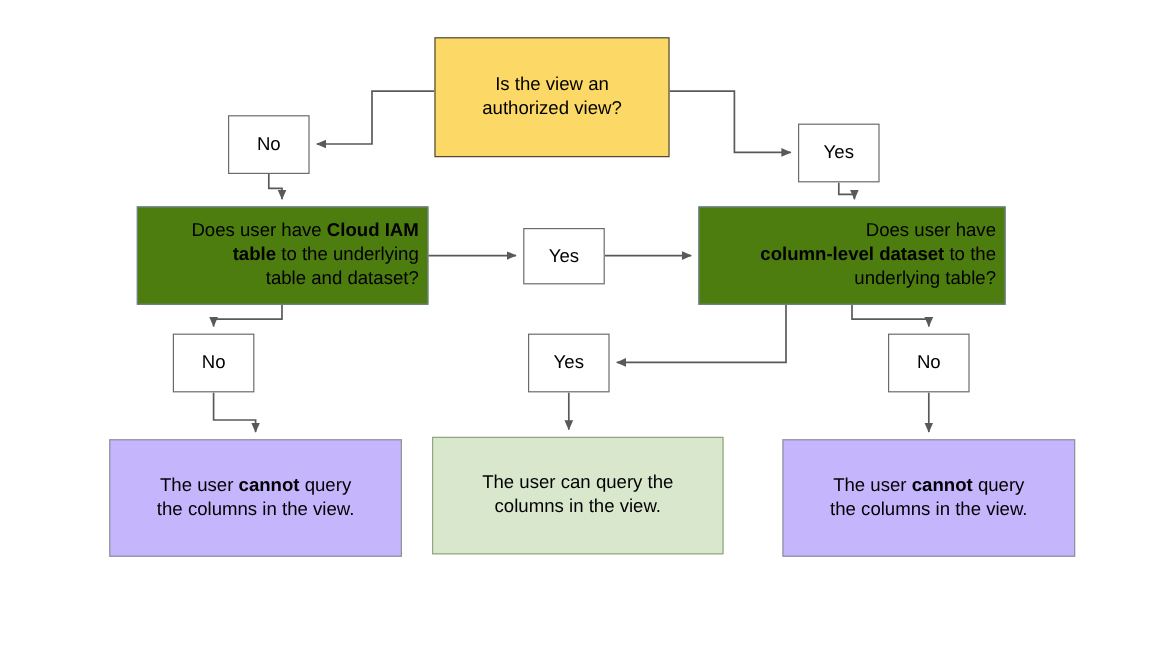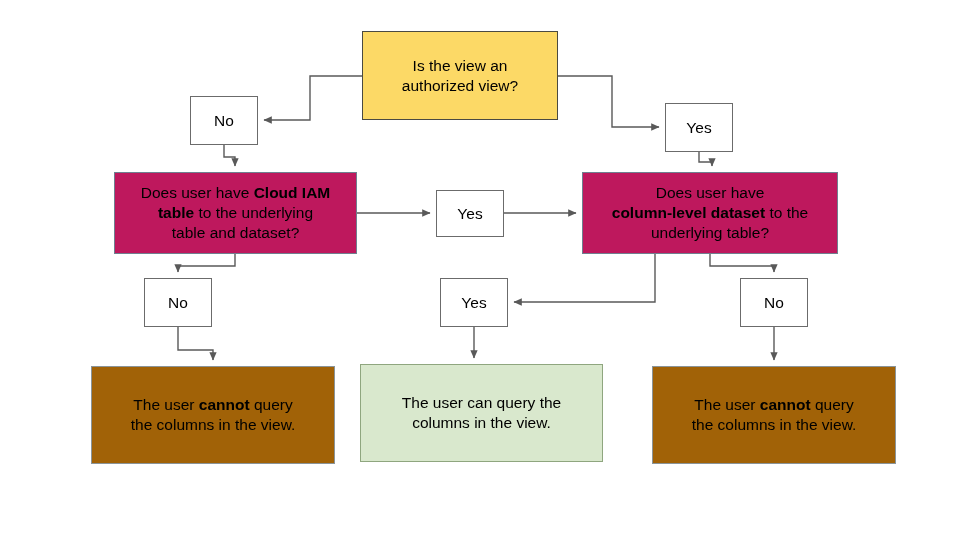--- a/index.html
+++ b/index.html
@@ -42,31 +42,32 @@
     width: 100%;
     padding: 0 7px;
     box-sizing: border-box;
   }
   .decision-yellow {
     background: #fcd966;
     border: 1.6px solid #4a4a42;
     font-size: 15.5px;
   }
   .decision-blue {
-    background: #be185d;
+    background: #4d7c0f;
     border: 1.2px solid #6f7f8f;
     font-size: 15.5px;
+    text-align: right;
   }
   .branch {
     background: #ffffff;
     border: 1.2px solid #6b6b6b;
     font-size: 15.5px;
   }
   .result-grey {
-    background: #a16207;
+    background: #c4b5fd;
     border: 1.2px solid #8a9499;
     font-size: 15.5px;
   }
   .result-green {
     background: #d9e8cd;
     border: 1.2px solid #8fa67f;
     font-size: 15.5px;
   }
   .node b {
     font-weight: bold;
@@ -91,21 +92,21 @@
         <path d="M 504 213 L 576 213" fill="none" stroke="#595959" stroke-width="1.4" marker-end="url(#arrowhead)"></path>
         <path d="M 235 254 L 235 266 L 178 266 L 178 272" fill="none" stroke="#595959" stroke-width="1.4" marker-end="url(#arrowhead)"></path>
         <path d="M 655 254 L 655 302 L 514 302" fill="none" stroke="#595959" stroke-width="1.4" marker-end="url(#arrowhead)"></path>
         <path d="M 710 254 L 710 266 L 774 266 L 774 272" fill="none" stroke="#595959" stroke-width="1.4" marker-end="url(#arrowhead)"></path>
         <path d="M 178 327 L 178 350 L 213 350 L 213 360" fill="none" stroke="#595959" stroke-width="1.4" marker-end="url(#arrowhead)"></path>
         <path d="M 474 327 L 474 358" fill="none" stroke="#595959" stroke-width="1.4" marker-end="url(#arrowhead)"></path>
         <path d="M 774 327 L 774 360" fill="none" stroke="#595959" stroke-width="1.4" marker-end="url(#arrowhead)"></path>
       </g>
   </svg>
   <div id="node-layer">
-      <div class="node decision-yellow" style="left: 362px; top: 31px; width: 196px; height: 89px;">
+      <div class="node decision-yellow" style="left: 362px; top: 31px; width: 196px; height: 100px;">
         <span class="node-label">Is the view an<br>authorized view?</span>
       </div>
       <div class="node branch" style="left: 190px; top: 96px; width: 68px; height: 49px;">
         <span class="node-label">No</span>
       </div>
       <div class="node branch" style="left: 665px; top: 103px; width: 68px; height: 49px;">
         <span class="node-label">Yes</span>
       </div>
       <div class="node decision-blue" style="left: 114px; top: 172px; width: 243px; height: 82px;">
         <span class="node-label">Does user have <b>Cloud IAM</b><br><b>table</b> to the underlying<br>table and dataset?</span>

